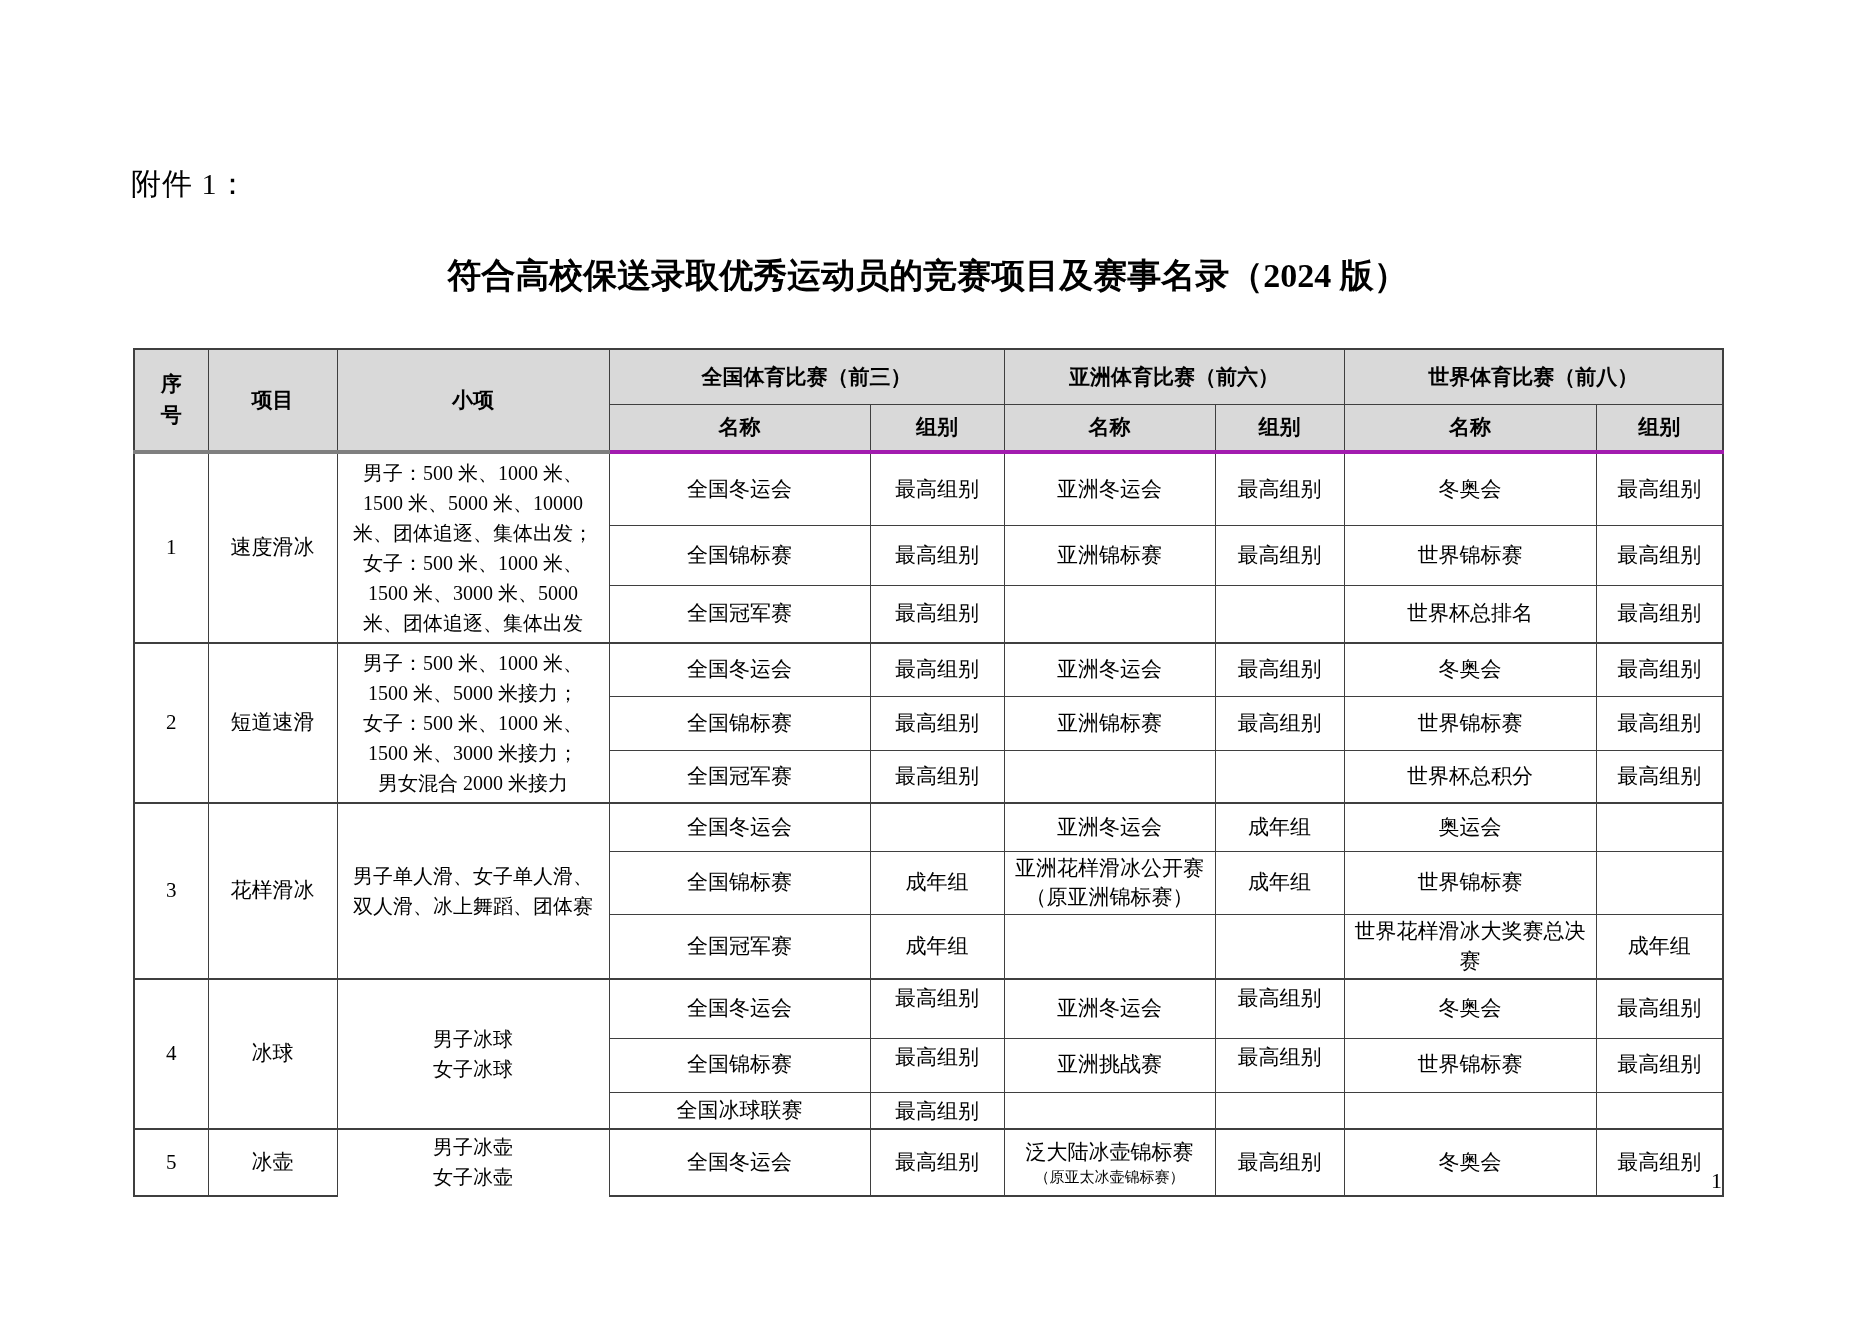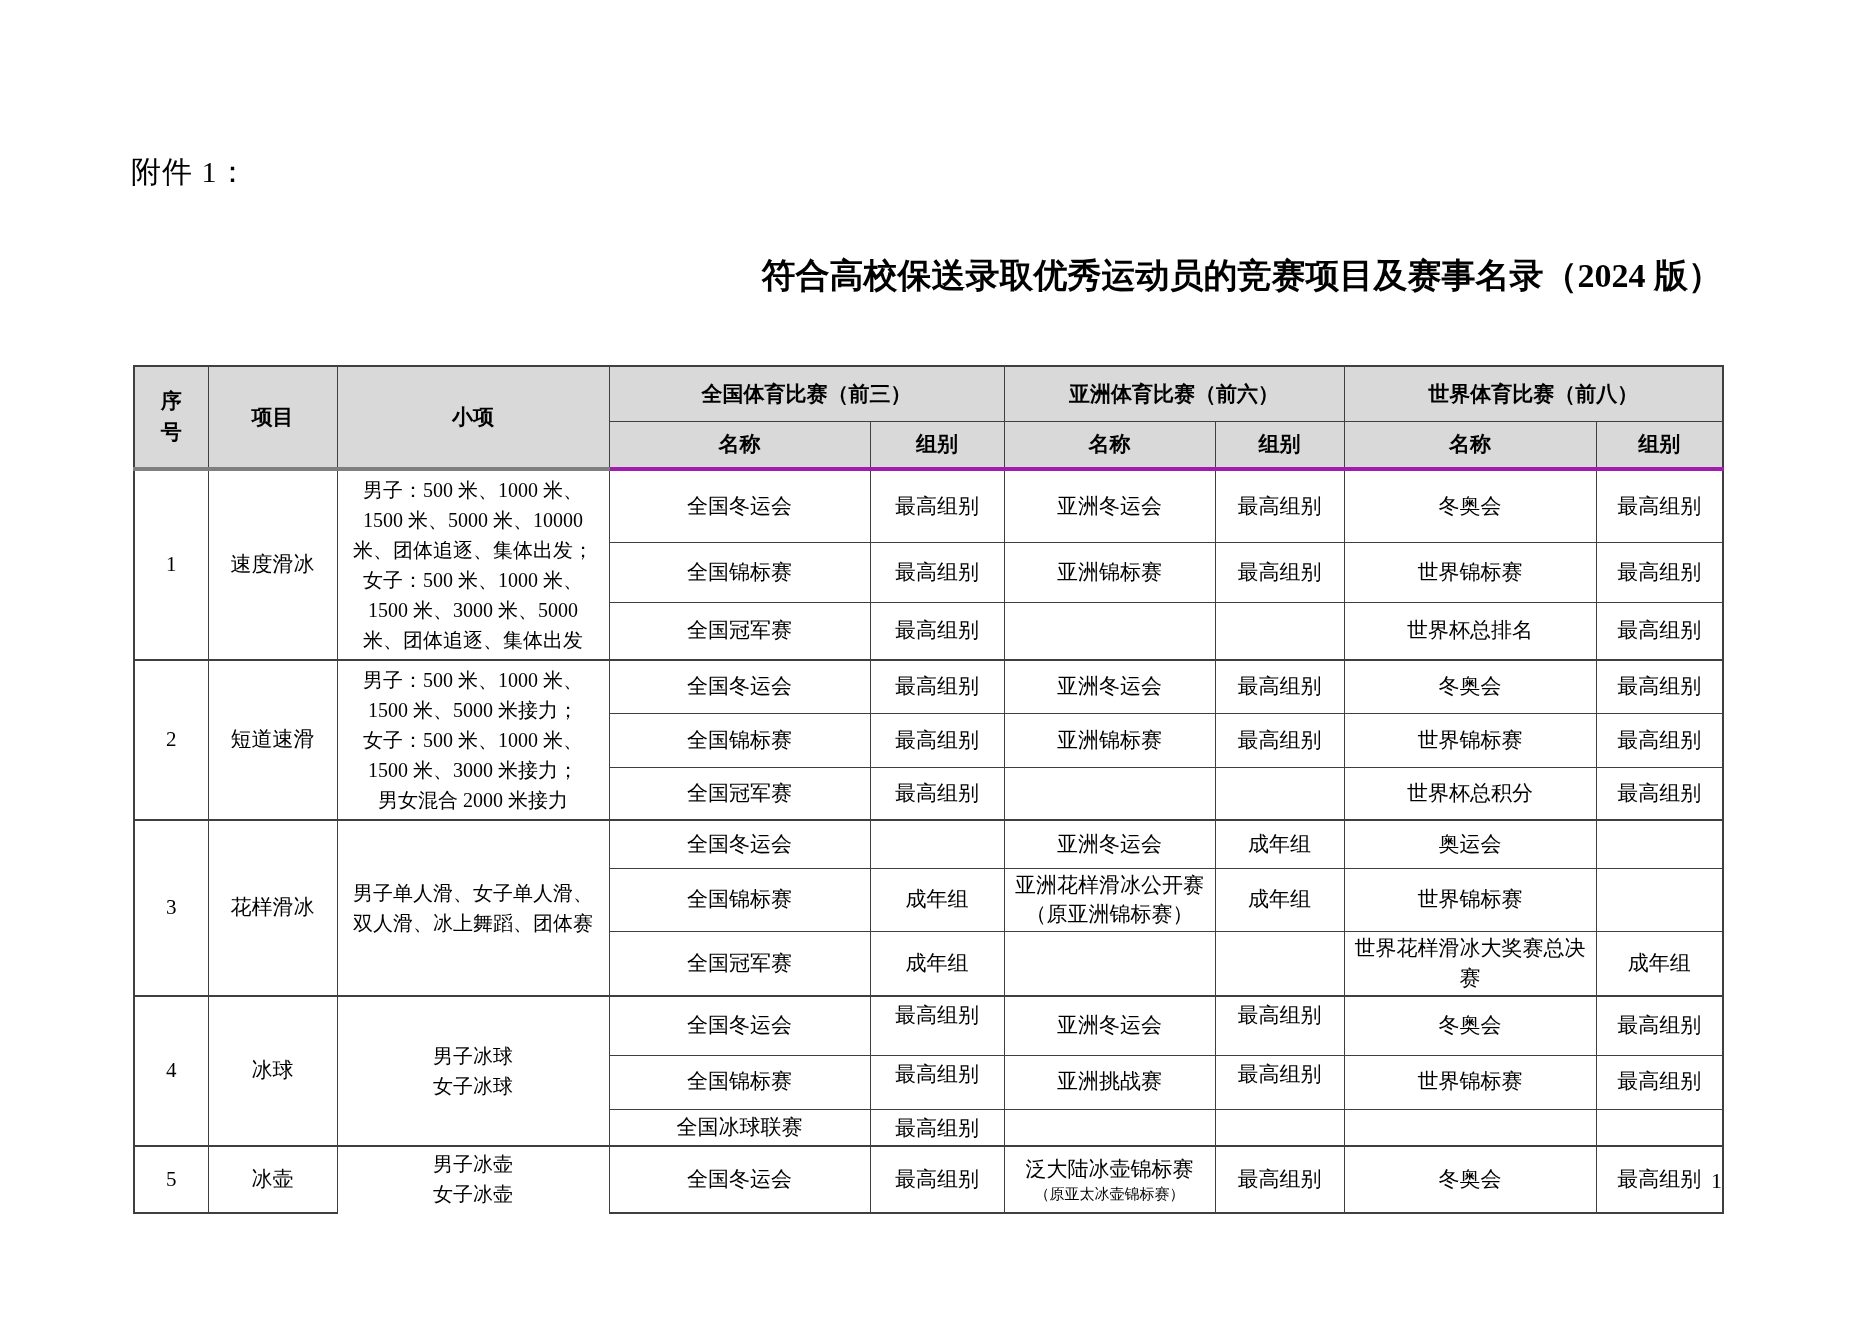--- a/index.html
+++ b/index.html
@@ -4,28 +4,28 @@
 <style>
   html, body { margin: 0; padding: 0; background: #ffffff; }
   body {
     width: 1871px; height: 1323px;
     font-family: "Liberation Serif", "DejaVu Serif", serif;
     color: #000;
     position: relative;
     overflow: hidden;
   }
   .attachment {
-    position: absolute; left: 131px; top: 152px;
+    position: absolute; left: 131px; top: 164px;
     font-size: 30px; letter-spacing: 1px;
   }
   .doc-title {
     position: absolute; left: 133px; top: 230px; width: 1589px;
-    text-align: right; font-size: 34px; font-weight: bold;
-  }
-  .table-wrap { position: absolute; left: 133px; top: 365px; width: 1589px; }
+    text-align: center; font-size: 34px; font-weight: bold;
+  }
+  .table-wrap { position: absolute; left: 133px; top: 348px; width: 1589px; }
   table.main-table {
     border-collapse: collapse; table-layout: fixed; width: 1589px;
     border-left: 2px solid #3f3f3f; border-top: 2px solid #3f3f3f; border-right: 2px solid #3f3f3f;
   }
   th, td { border: 1px solid #3f3f3f; }
   thead th {
     background: #d9d9d9; font-weight: bold; font-size: 21px;
     text-align: center; vertical-align: middle; padding: 2px 6px;
   }
   tr.group-row { height: 55px; }

